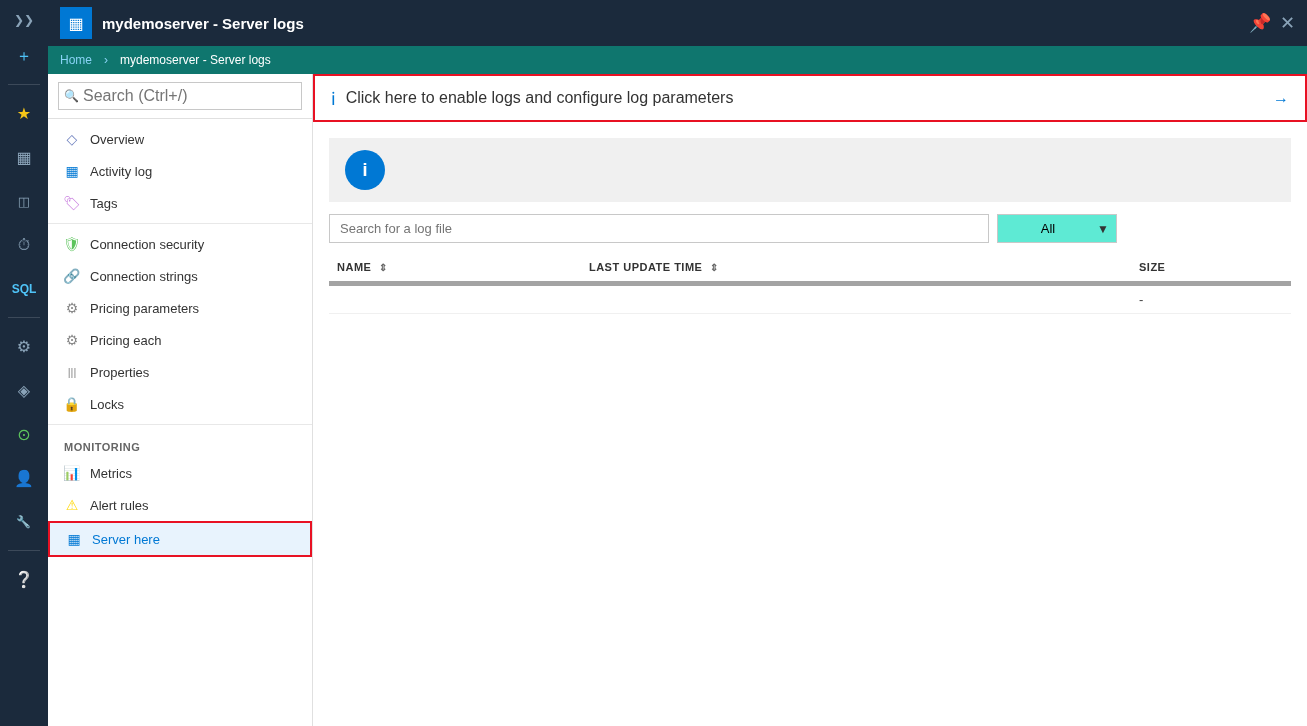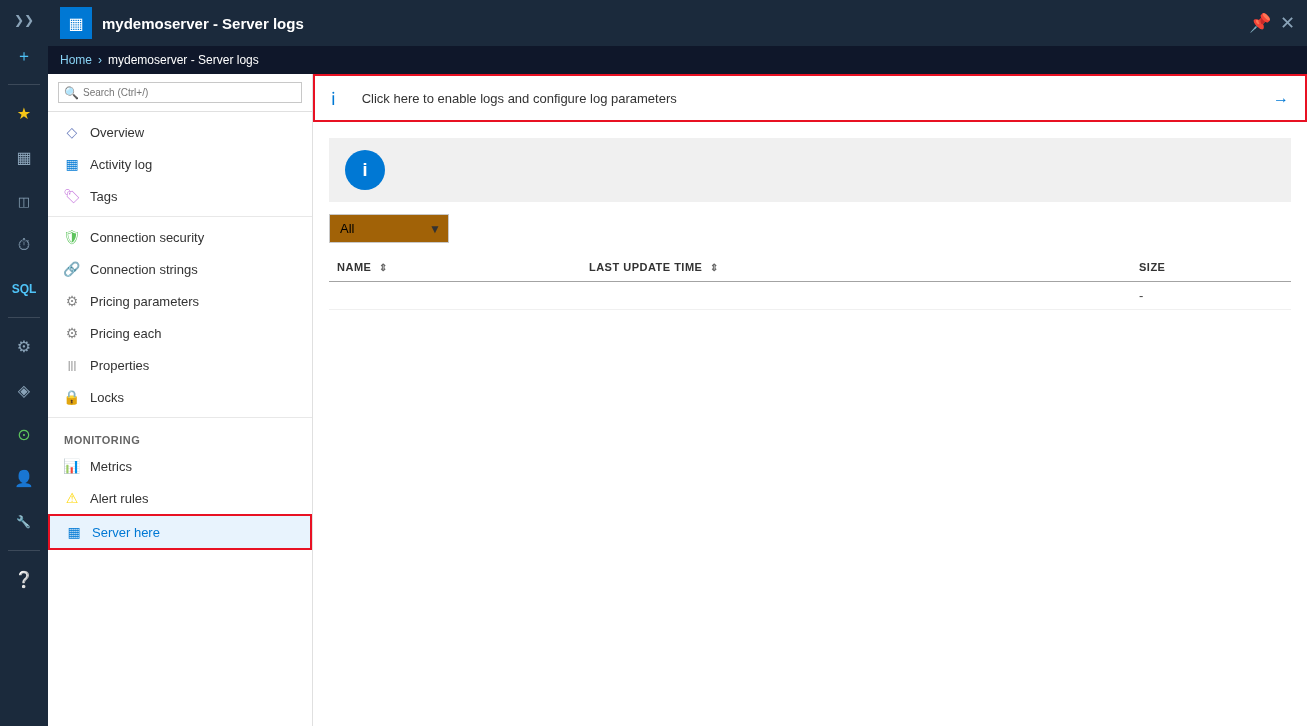--- a/index.html
+++ b/index.html
@@ -96,21 +96,21 @@
       overflow-y: auto;
     }
     .sidebar-search {
       padding: 8px 10px;
       border-bottom: 1px solid #e0e0e0;
     }
     .sidebar-search input {
       width: 100%;
       border: 1px solid #c8c8c8;
       padding: 4px 8px 4px 24px;
-      font-size: 10px;
+      font-size: 16px;
       outline: none;
       background: white;
       color: #333;
     }
     .sidebar-search-wrapper {
       position: relative;
     }
     .sidebar-search-wrapper .search-icon-inner {
       position: absolute;
       left: 6px;
@@ -155,21 +155,21 @@
       background: #fff;
       border: 2px solid #e81123;
       padding: 10px 16px;
       display: flex;
       align-items: center;
       gap: 10px;
       cursor: pointer;
       flex-shrink: 0;
     }
     .alert-banner-icon { color: #0078d4; font-size: 18px; }
-    .alert-banner-text { color: #333; font-size: 13px; flex: 1; margin-left: 16px; }
+    .alert-banner-text { color: #333; font-size: 16px; flex: 1; }
     .alert-banner-arrow { color: #0078d4; font-size: 16px; }
 
     
     .info-box {
       margin: 16px 16px 12px 16px;
       background: #f0f0f0;
       display: flex;
       align-items: flex-start;
       gap: 12px;
       padding: 12px 16px;
@@ -206,24 +206,25 @@
       color: #999;
       outline: none;
       max-width: 660px;
     }
     .dropdown-select {
       border: 1px solid #c8c8c8;
       padding: 6px 28px 6px 10px;
       font-size: 13px;
       outline: none;
       appearance: none;
-      background: #a16207;
+      background: #5eead4;
       min-width: 120px;
       cursor: pointer;
       position: relative;
+      text-align: center;
     }
     .dropdown-wrapper {
       position: relative;
       display: inline-flex;
       align-items: center;
     }
     .dropdown-chevron {
       position: absolute;
       right: 8px;
       pointer-events: none;
@@ -235,21 +236,21 @@
     .table-area {
       flex: 1;
       overflow-y: auto;
       padding: 0 16px;
     }
     .data-table {
       width: 100%;
       border-collapse: collapse;
     }
     .data-table thead tr {
-      border-bottom: 1px solid #a3a3a3;
+      border-bottom: 5px solid #a3a3a3;
       margin-top: 40px;
     }
     .data-table th {
       text-align: left;
       padding: 8px 8px;
       font-size: 11px;
       font-weight: 600;
       color: #333;
       text-transform: uppercase;
       letter-spacing: 0.5px;
@@ -314,21 +315,21 @@
       <div class="top-header-text">
         <div class="top-header-title">mydemoserver - Server logs</div>
       </div>
     </div>
     <div class="top-header-actions">
       <span>📌</span>
       <span>✕</span>
     </div>
   </div>
 
-  <div style="background:#0f172a; display:flex; align-items:center; padding: 0 12px; height:28px; gap:6px;">
+  <div style="background:#0f766e; display:flex; align-items:center; padding: 0 12px; height:28px; gap:12px;">
     <span class="breadcrumb-item">Home</span>
     <span class="breadcrumb-sep">›</span>
     <span class="breadcrumb-current">mydemoserver - Server logs</span>
   </div>
 
   <div class="content-area">
 
     <div class="sidebar">
       <div class="sidebar-search">
         <div class="sidebar-search-wrapper">
@@ -404,20 +405,21 @@
         <span class="alert-banner-icon">ℹ</span>
         <span class="alert-banner-text">Click here to enable logs and configure log parameters</span>
         <span class="alert-banner-arrow">→</span>
       </div>
 
       <div class="info-box">
         <div class="info-box-icon">i</div>
       </div>
 
       <div class="toolbar-row">
+        <input class="search-log-input" type="text" placeholder="Search for a log file" style="">
         <div class="dropdown-wrapper">
           <select class="dropdown-select">
             <option>All</option>
           </select>
           <span class="dropdown-chevron">▼</span>
         </div>
       </div>
 
       <div class="table-area">
         <table class="data-table">

